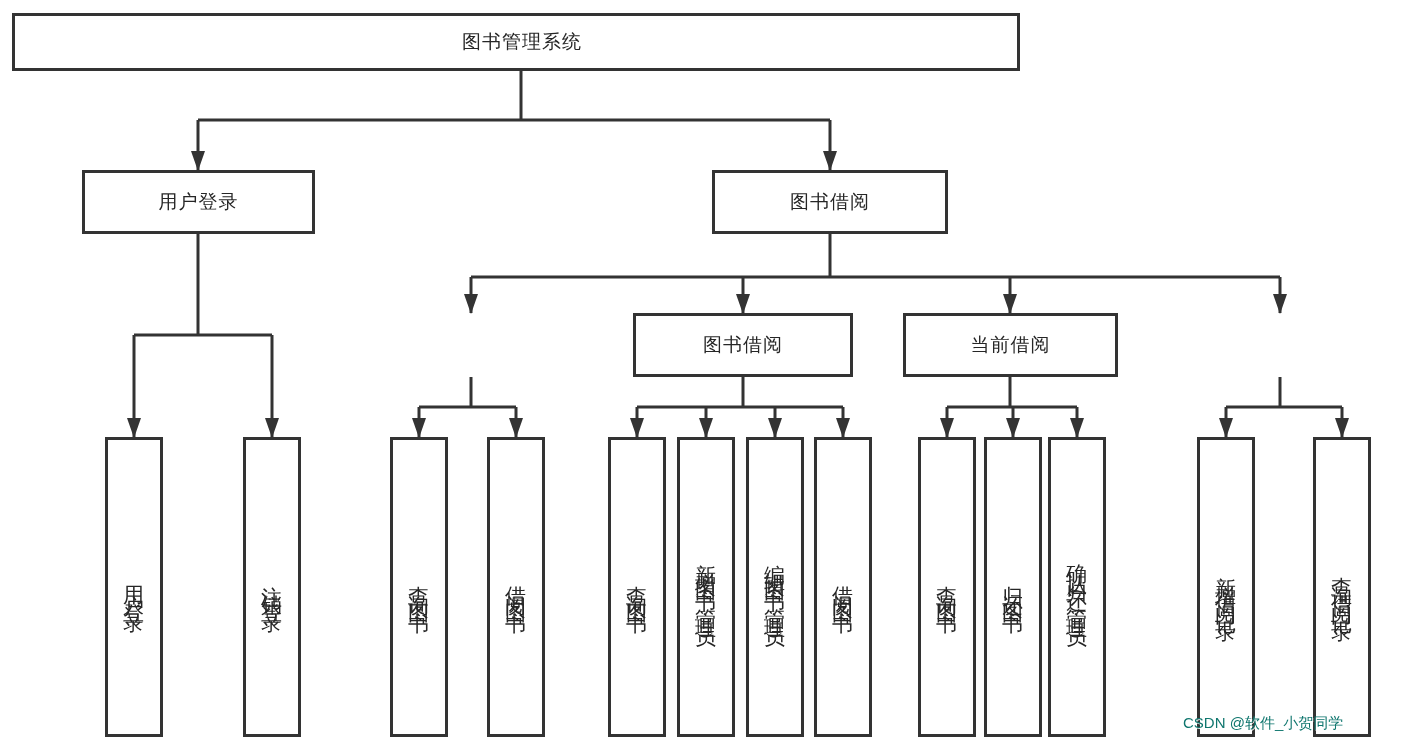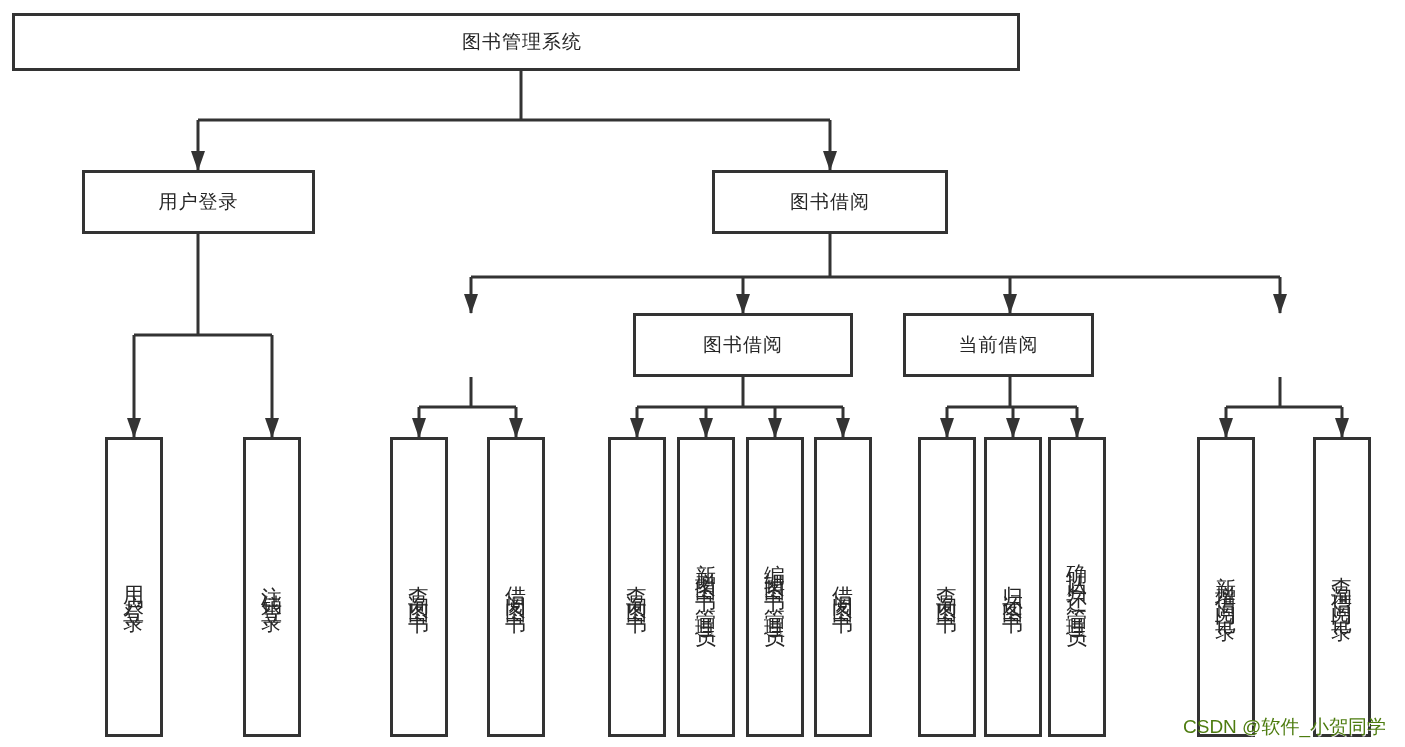--- a/index.html
+++ b/index.html
@@ -45,22 +45,22 @@
     writing-mode: vertical-rl;
     text-orientation: mixed;
     font-size: 21px;
     letter-spacing: 9px;
     line-height: 1;
   }
   .watermark {
     position: absolute;
     left: 1183px;
     top: 714px;
-    font-size: 19px;
-    color: #4d7c0f;
+    font-size: 15px;
+    color: #0f766e;
     text-shadow: 1px 1px 0 rgba(255,255,255,0.85);
     white-space: nowrap;
     z-index: 5;
   }
 </style>
 </head>
 <body>
 
 <div id="stage">
 
@@ -119,21 +119,21 @@
   <div class="box" style="left:82px; top:170px; width:233px; height:64px;">
     <span class="hlabel">用户登录</span>
   </div>
   <div class="box" style="left:712px; top:170px; width:236px; height:64px;">
     <span class="hlabel">图书借阅</span>
   </div>
 
   <div class="box" style="left:633px; top:313px; width:220px; height:64px;">
     <span class="hlabel">图书借阅</span>
   </div>
-  <div class="box" style="left:903px; top:313px; width:191px; height:64px;">
+  <div class="box" style="left:903px; top:313px; width:215px; height:64px;">
     <span class="hlabel">当前借阅</span>
   </div>
 
   <div class="box" style="left:105px; top:437px; width:58px; height:300px;">
     <span class="vlabel">用户登录</span>
   </div>
   <div class="box" style="left:243px; top:437px; width:58px; height:300px;">
     <span class="vlabel">注销登录</span>
   </div>
 

